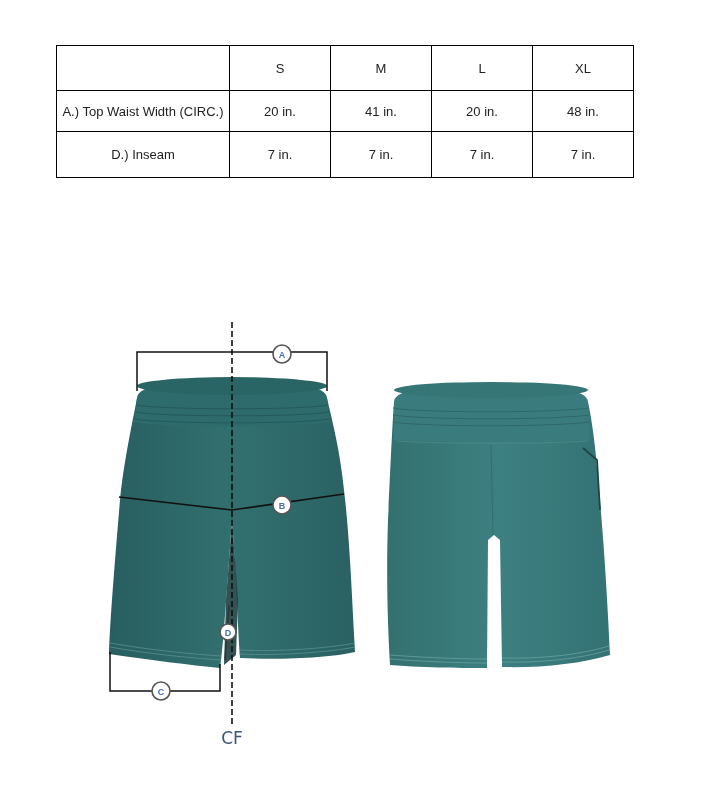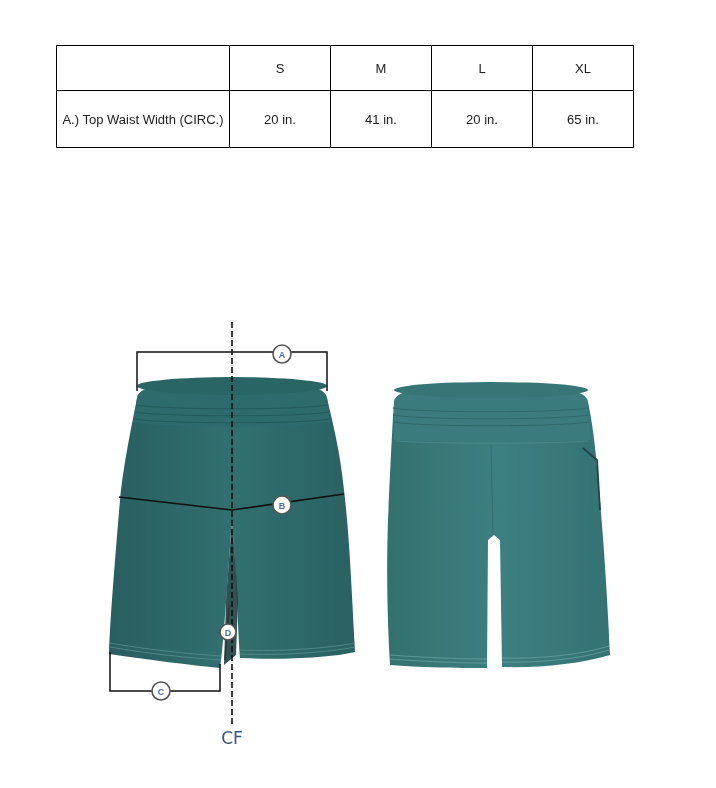--- a/index.html
+++ b/index.html
@@ -12,21 +12,21 @@
   table.size-chart td, table.size-chart th {
     border: 1.5px solid #000;
     text-align: center;
     font-weight: normal;
     padding: 0;
     color: #222;
   }
   .col-label { width: 172px; }
   .col-size { width: 100px; }
   tr.r-head { height: 45px; }
-  tr.r-a { height: 57px; margin-top: 8px; }
+  tr.r-a { height: 41px; margin-top: 8px; }
   tr.r-b { height: 55px; }
   tr.r-c { height: 51px; }
   tr.r-d { height: 46px; }
   svg.illus { position: absolute; left: 0; top: 300px; }
   .bubble-text { font-family: "Liberation Sans", sans-serif; font-size: 9px; font-weight: bold; fill: #4a6fb0; }
   .cf-text { font-family: "DejaVu Sans", sans-serif; font-size: 17px; fill: #3a5680; }
 </style>
 </head>
 <body>
 
@@ -37,21 +37,28 @@
     <th class="col-size">S</th>
     <th class="col-size">M</th>
     <th class="col-size">L</th>
     <th class="col-size">XL</th>
   </tr>
   <tr class="r-a">
     <td>A.) Top Waist Width (CIRC.)</td>
     <td>20 in.</td>
     <td>41 in.</td>
     <td>20 in.</td>
-    <td>65 in.</td>
+    <td>48 in.</td>
+  </tr>
+  <tr class="r-d">
+    <td>D.) Inseam</td>
+    <td>7 in.</td>
+    <td>7 in.</td>
+    <td>7 in.</td>
+    <td>7 in.</td>
   </tr>
 </tbody>
   </table>
 
 <svg class="illus" width="716" height="488" viewBox="0 300 716 488">
   <defs>
     <linearGradient id="frontGrad" x1="0" y1="0" x2="1" y2="0">
       <stop offset="0" stop-color="#285e60"></stop>
       <stop offset="0.5" stop-color="#32706f"></stop>
       <stop offset="1" stop-color="#2a6163"></stop>

